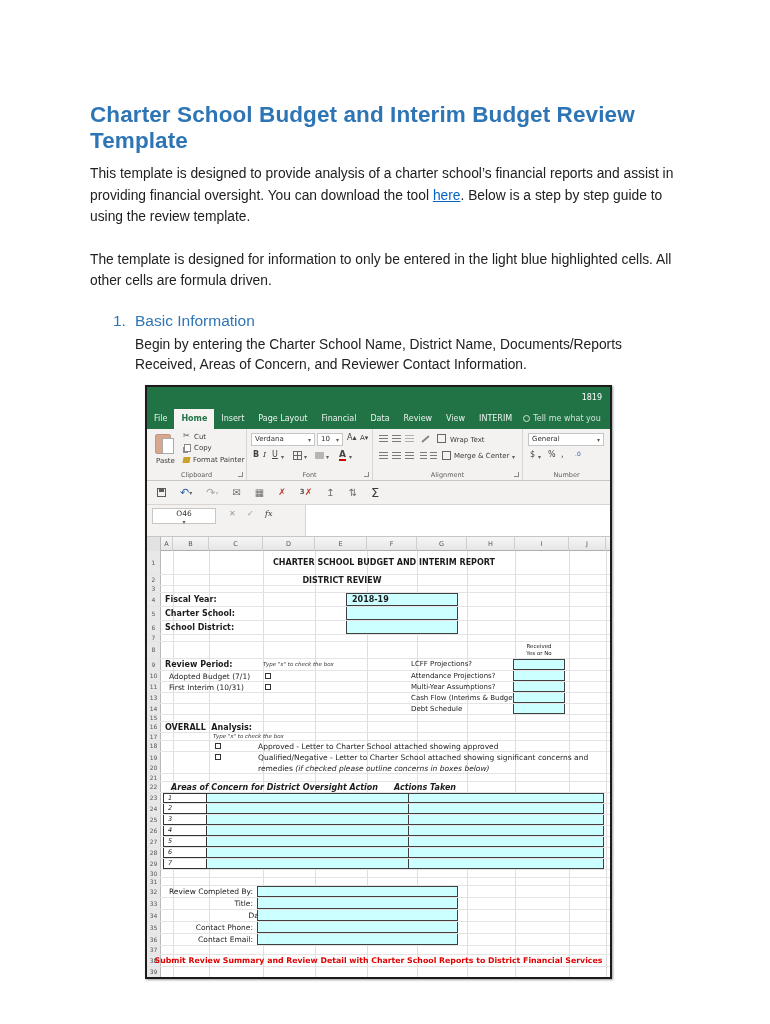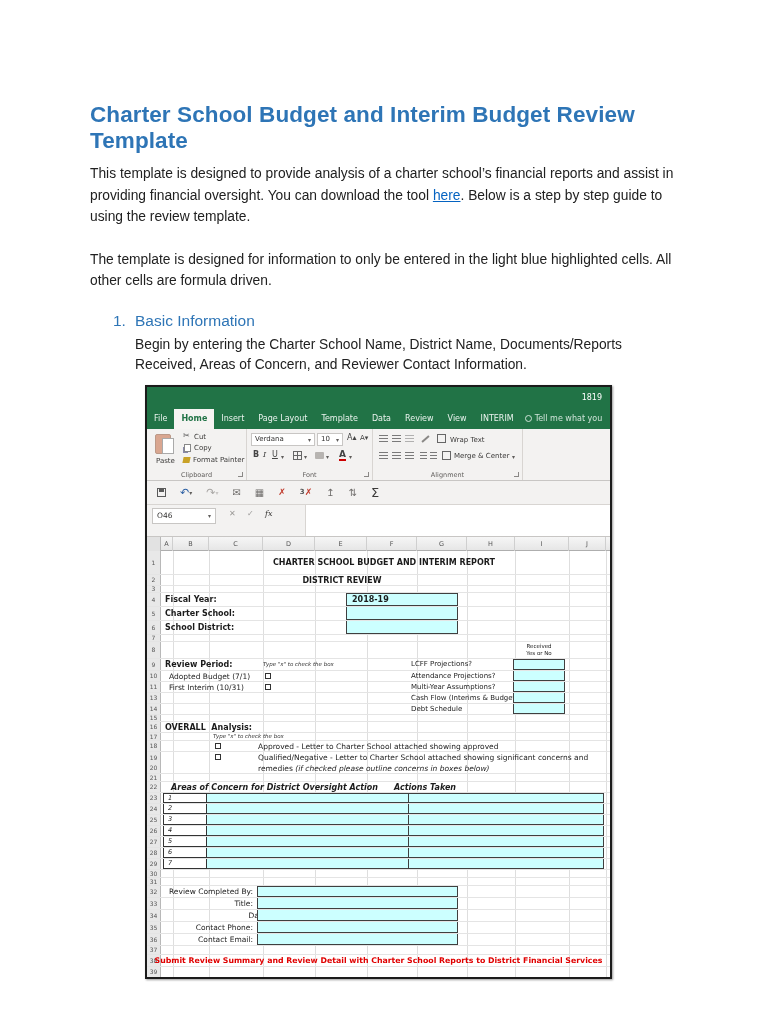--- a/index.html
+++ b/index.html
@@ -55,21 +55,21 @@
   .qat { height:24px; background:#f3f2f1; border-bottom:1px solid #d8d5d2; display:flex; align-items:center; gap:14px; padding:0 10px; font-size:10px; color:#555; }
   .qi { display:flex; align-items:center; cursor:pointer; }
   .floppy { width:9px; height:9px; border:1.5px solid #5a5a5a; background:linear-gradient(#5a5a5a,#5a5a5a) 50% 0/5px 3px no-repeat; }
   .undo { color:#2b5fa3; font-size:11px; }
   .redo { color:#a8a6a4; font-size:11px; }
   .redx { color:#c0392b; font-weight:bold; font-size:9px; }
   .gray { color:#6e6c6a; }
 
   .fbar { position:relative; height:32px; background:#f3f2f1; border-bottom:1px solid #c8c6c4; }
   .namebox { position:absolute; left:5px; top:3px; width:64px; height:16px; background:#fff; border:1px solid #c8c6c4;
-             font-size:7.5px; color:#323130; display:flex; align-items:center; justify-content:space-between; padding:0 4px; }
+             font-size:7.5px; color:#323130; display:flex; align-items:center; justify-content:space-between; padding:0 4px;flex-direction:column; }
   .fbtn { position:absolute; top:4px; font-size:8px; color:#9b9997; }
   .fwhite { position:absolute; left:158px; top:0; right:0; bottom:0; background:#fff; border-left:1px solid #d8d5d2; }
 
   .colhdr { position:relative; height:14px; background:linear-gradient(#f6f6f6,#e6e6e6); border-bottom:1px solid #aeaeae; font-size:6.5px; color:#555; }
   .cl { position:absolute; top:0; height:14px; display:flex; align-items:center; justify-content:center; border-right:1px solid #cfcfcf; }
   .cornercell { position:absolute; left:0; top:0; width:14px; height:14px; background:#e2e2e2; border-right:1px solid #b8b8b8; }
 
   .gridbody { position:relative; background:#fff;
     background-image:
       linear-gradient(#dedede,#dedede),linear-gradient(#dedede,#dedede),linear-gradient(#dedede,#dedede),
@@ -110,21 +110,21 @@
 
     <div class="xl">
       <div class="titlebar">
         <span>1819</span>
       </div>
       <div class="tabrow">
         <span class="tab">File</span>
         <span class="tab active">Home</span>
         <span class="tab">Insert</span>
         <span class="tab">Page Layout</span>
-        <span class="tab">Template</span>
+        <span class="tab">Financial</span>
         <span class="tab">Data</span>
         <span class="tab">Review</span>
         <span class="tab">View</span>
         <span class="tab">INTERIM</span>
         <span class="tellme">
             <span class="bulb"></span>
             <span>Tell me what you</span>
           </span>
       </div>
 
@@ -176,20 +176,32 @@
           <span class="bars" style="left:19px;top:23px"></span>
           <span class="bars" style="left:32px;top:23px"></span>
           <span class="bars" style="left:47px;top:23px;width:7px"></span>
           <span class="bars" style="left:57px;top:23px;width:7px"></span>
           <span class="boxicon" style="left:69px;top:22px;background:none"></span>
           <span class="rtxt" style="left:81px;top:23px">Merge &amp; Center</span>
           <span class="dd" style="position:absolute;left:139px;top:24px">▾</span>
           <span class="glabel">Alignment</span>
           <span class="launch"></span>
         </div>
+        <div class="rgroup" style="flex:1;border-right:none">
+          <span class="combo" style="left:5px;top:4px;width:76px">
+              <span>General</span>
+              <span class="dd">▾</span>
+            </span>
+          <span class="mini" style="left:7px;top:21px">$</span>
+          <span class="dd" style="position:absolute;left:15px;top:24px">▾</span>
+          <span class="mini" style="left:25px;top:21px">%</span>
+          <span class="mini" style="left:38px;top:21px">,</span>
+          <span class="mini" style="left:52px;top:21px;font-size:6px;color:#2b5fa3">.0</span>
+          <span class="glabel">Number</span>
+        </div>
       </div>
 
       <div class="qat">
         <span class="qi">
             <span class="floppy"></span>
           </span>
         <span class="qi undo">↶<span class="dd">▾</span></span>
         <span class="qi redo">↷<span class="dd" style="color:#c8c6c4">▾</span></span>
         <span class="qi gray">✉</span>
         <span class="qi gray">▦</span>

